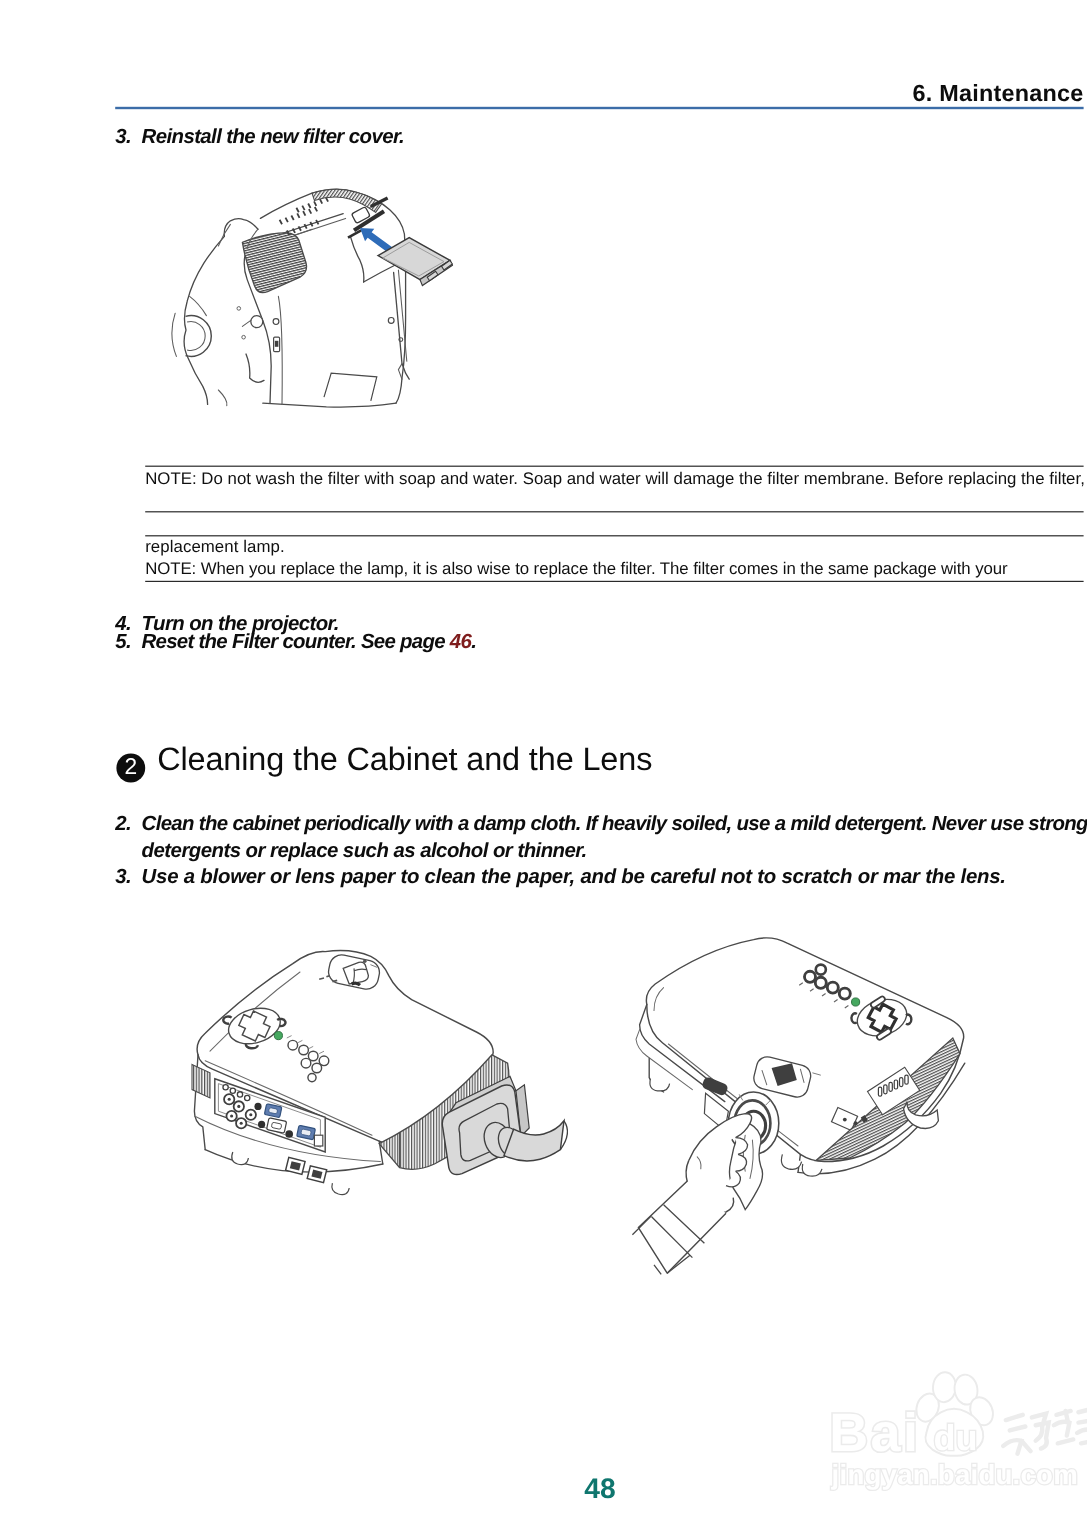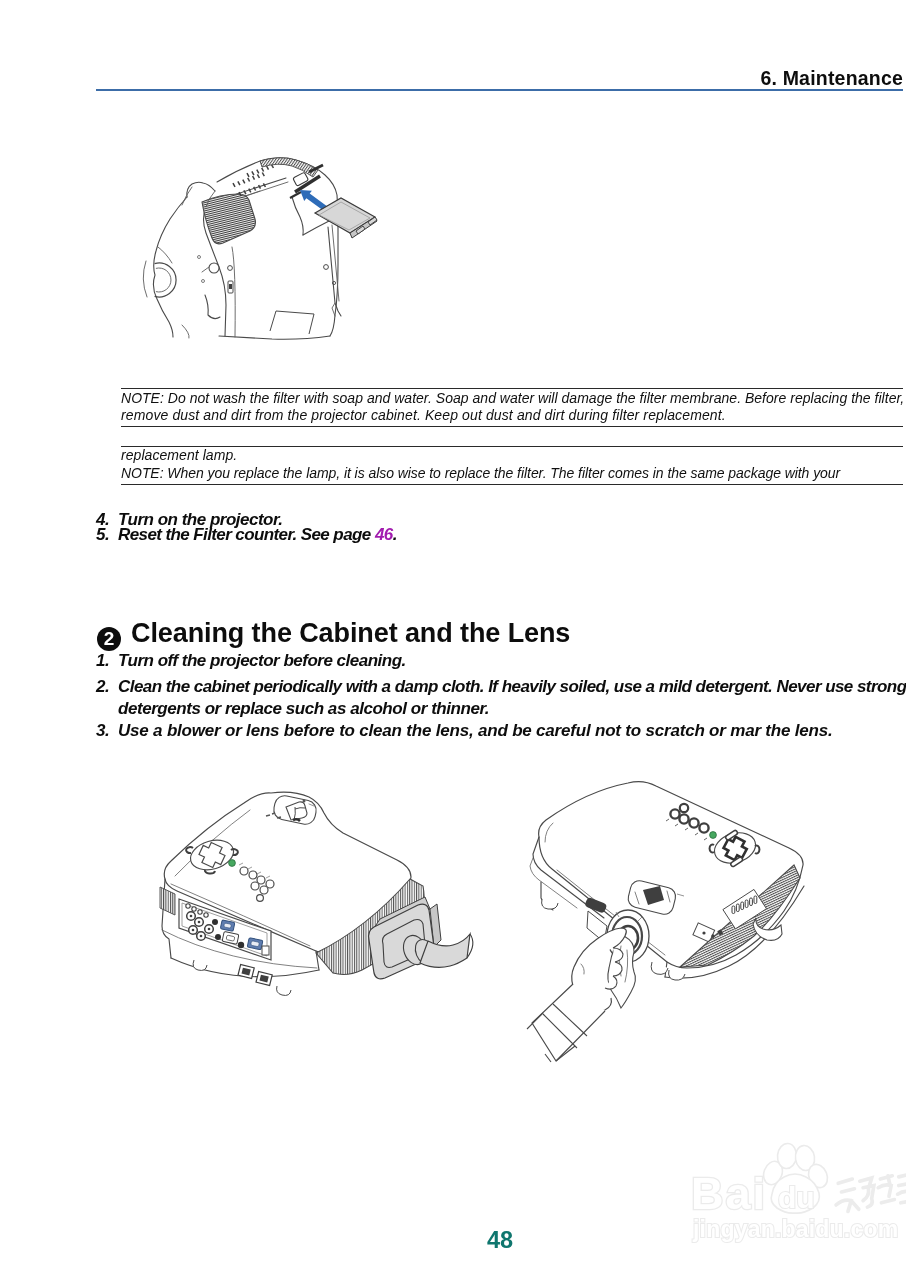--- a/index.html
+++ b/index.html
@@ -5,38 +5,39 @@
 html,body{margin:0;padding:0;background:#fff;}
 .page{position:relative;width:882px;height:1280px;overflow:hidden;background:#fff;
   font-family:"Liberation Sans",sans-serif;color:#111;margin-left:47px;}
 .abs{position:absolute;}
 .hdr{position:absolute;top:67px;left:0;width:856px;text-align:right;
   font-size:19.5px;font-weight:bold;color:#0d0d0d;letter-spacing:0.2px;}
 .hdrline{position:absolute;top:88.5px;left:49px;width:807px;height:2px;background:#3c6da8;}
 .bi{font-weight:bold;font-style:italic;font-size:17px;color:#0d0d0d;letter-spacing:-0.5px;}
 .li{position:absolute;left:49px;}
 .li .n{display:inline-block;width:22px;}
-.note{position:absolute;left:74px;width:782px;font-style:italic;font-size:14px;
+.note{position:absolute;left:74px;width:782px;font-size:14px;
   color:#101010;border-top:1.2px solid #2a2a2a;border-bottom:1.2px solid #2a2a2a;}
 .note .in{display:block;white-space:nowrap;line-height:17px;letter-spacing:0.06px;}
-.blue{color:#a21caf;}
-.h2{position:absolute;left:50px;top:618px;font-size:27px;font-weight:bold;color:#0d0d0d;
+.blue{color:#7f1d1d;}
+.h2{position:absolute;left:50px;top:618px;font-size:27px;font-weight:normal;color:#0d0d0d;
   letter-spacing:-0.1px;}
 .h2 .circ{display:inline-block;vertical-align:-3px;width:24px;height:24px;border-radius:50%;
   background:#0d0d0d;color:#fff;text-align:center;line-height:24px;font-size:19px;
   font-style:normal;letter-spacing:0;margin-right:10px;}
 .pageno{position:absolute;top:1227px;left:0;width:906px;text-align:center;
   font-size:23.5px;font-weight:bold;color:#0f766e;}
 </style>
 </head>
 <body>
 <div class="page">
   <div class="hdr">6. Maintenance</div>
   <div class="hdrline"></div>
 
+  <div class="li bi" style="top:104px;"><span class="n">3.</span>Reinstall the new filter cover.</div>
 
   <svg id="illo1" class="abs" style="left:95px;top:125px;" width="245" height="245" viewBox="0 0 245 245">
       <defs>
 <pattern id="hA" width="4" height="2.0" patternTransform="rotate(-14)" patternUnits="userSpaceOnUse">
           <rect width="4" height="2.0" fill="#fafafa"></rect>
           <line x1="0" y1="0.5" x2="4" y2="0.5" stroke="#404040" stroke-width="1.15"></line>
         </pattern>
 <pattern id="hB" width="4" height="2.3" patternTransform="rotate(-55)" patternUnits="userSpaceOnUse">
           <rect width="4" height="2.3" fill="#fcfcfc"></rect>
           <line x1="0" y1="0.5" x2="4" y2="0.5" stroke="#4e4e4e" stroke-width="1.0"></line>
@@ -102,39 +103,37 @@
 <circle cx="184" cy="142" r="2.4" fill="none" stroke="#4a4a4a" stroke-width="1"></circle>
 <circle cx="57" cy="132" r="1.5" fill="none" stroke="#5d5d5d" stroke-width="0.8"></circle>
 <circle cx="61" cy="156" r="1.5" fill="none" stroke="#5d5d5d" stroke-width="0.8"></circle>
 <rect x="86" y="156" width="5" height="12" rx="1" fill="none" stroke="#4a4a4a" stroke-width="1"></rect>
 <rect x="87" y="159" width="3" height="5" fill="#3f3f3f"></rect>
 <path d="M128,206 L134,186 L172,189 L167,209" fill="none" stroke="#4a4a4a" stroke-width="1"></path>
     </svg>
 
   <div class="note" style="top:388px;height:37px;">
     <span class="in" style="margin-top:1px;letter-spacing:0.02px;">NOTE: Do not wash the filter with soap and water. Soap and water will damage the filter membrane. Before replacing the filter,</span>
-    <span class="in" style="letter-spacing:0.12px;">remove dust and dirt from the projector cabinet. Keep out dust and dirt during filter replacement.</span>
   </div>
 
   <div class="note" style="top:446px;height:37px;">
     <span class="in">replacement lamp.</span>
     <span class="in" style="margin-top:1px;letter-spacing:-0.06px;">NOTE: When you replace the lamp, it is also wise to replace the filter. The filter comes in the same package with your</span>
   </div>
 
   <div class="li bi" style="top:510px;"><span class="n">4.</span>Turn on the projector.</div>
   <div class="li bi" style="top:525px;"><span class="n">5.</span><span style="letter-spacing:-0.6px;">Reset the Filter counter. See page</span> <span class="blue">46</span>.</div>
 
   <div class="h2"><span class="circ">2</span>Cleaning the Cabinet and the Lens</div>
 
-  <div class="li bi" style="top:651px;"><span class="n">1.</span>Turn off the projector before cleaning.</div>
   <div class="li bi" style="top:676px;line-height:22px;white-space:nowrap;">
       <span class="n" style="float:left;">2.</span>
       <span style="display:block;margin-left:22px;letter-spacing:-0.55px;">Clean the cabinet periodically with a damp cloth. If heavily soiled, use a mild detergent. Never use strong<br><span style="letter-spacing:-0.45px;">detergents or replace such as alcohol or thinner.</span></span>
     </div>
-  <div class="li bi" style="top:721px;"><span class="n">3.</span><span style="letter-spacing:-0.2px;">Use a blower or lens before to clean the lens, and be careful not to scratch or mar the lens.</span></div>
+  <div class="li bi" style="top:721px;"><span class="n">3.</span><span style="letter-spacing:-0.2px;">Use a blower or lens paper to clean the paper, and be careful not to scratch or mar the lens.</span></div>
 
   <svg id="illo2" class="abs" style="left:100px;top:780px;" width="340" height="235" viewBox="0 0 340 235">
       <defs>
         <pattern id="vA" width="2.3" height="4" patternUnits="userSpaceOnUse">
           <rect width="2.3" height="4" fill="#fbfbfb"></rect>
           <line x1="0.5" y1="0" x2="0.5" y2="4" stroke="#4e4e4e" stroke-width="1.05"></line>
         </pattern>
         <pattern id="vB" width="2.3" height="4" patternUnits="userSpaceOnUse">
           <rect width="2.6" height="4" fill="#fbfbfb"></rect>
           <line x1="0.5" y1="0" x2="0.5" y2="4" stroke="#555" stroke-width="1.0"></line>

